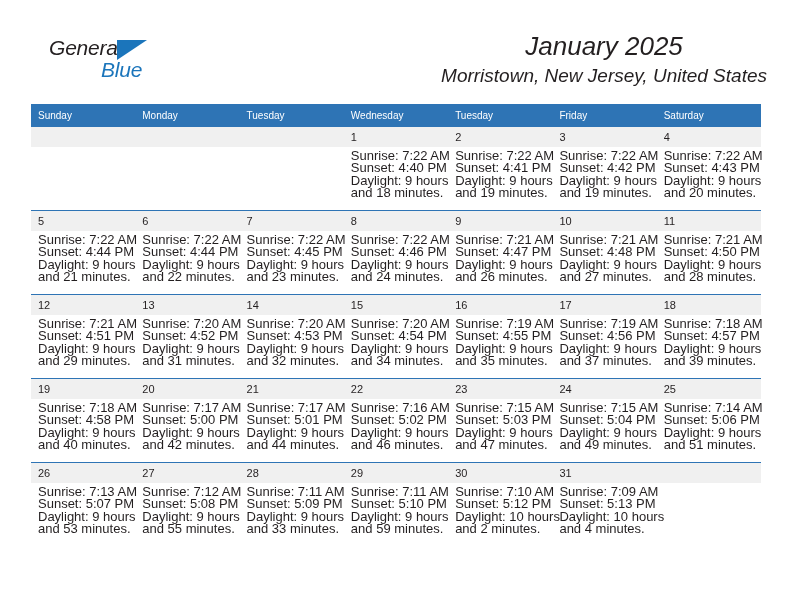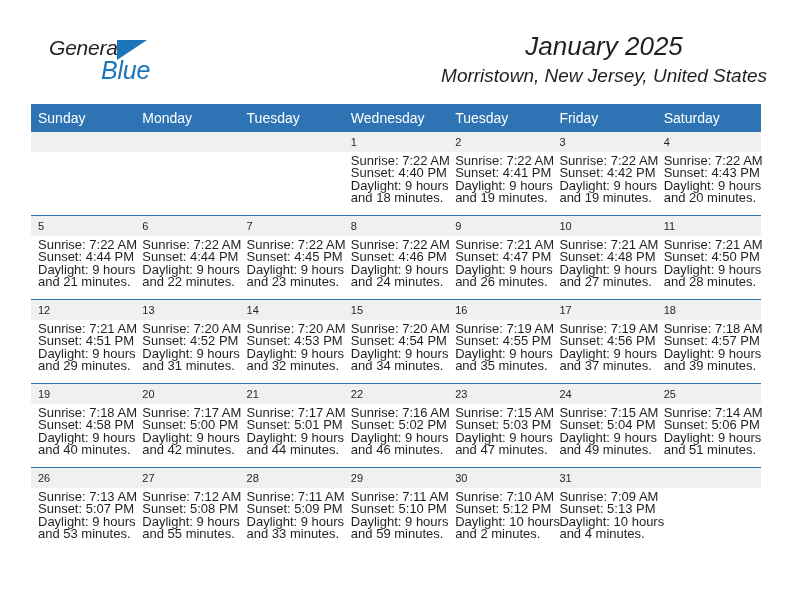--- a/index.html
+++ b/index.html
@@ -53,21 +53,21 @@
     top: 4px;
     width: 0;
     height: 0;
     border-left: 30px solid #1b75bb;
     border-bottom: 20px solid transparent;
   }
   .logo-blue {
     position: absolute;
     left: 52px;
     top: 22px;
-    font-size: 25px;
+    font-size: 21px;
     line-height: 24px;
     letter-spacing: -0.2px;
     color: #1b75bb;
     font-family: "Liberation Sans", sans-serif;
   }
   .title-block {
     position: absolute;
     right: 37px;
     top: 30px;
     text-align: center;
@@ -92,21 +92,21 @@
     position: absolute;
     left: 31px;
     top: 104px;
     width: 730px;
     border-collapse: collapse;
     table-layout: fixed;
   }
   .calendar th {
     background: #2e74b5;
     color: #ffffff;
-    font-size: 14px;
+    font-size: 10px;
     font-weight: normal;
     text-align: left;
     padding: 6px 0 6px 7px;
     height: 10px;
     border: none;
   }
   .calendar td {
     vertical-align: top;
     padding: 0;
     border: none;

